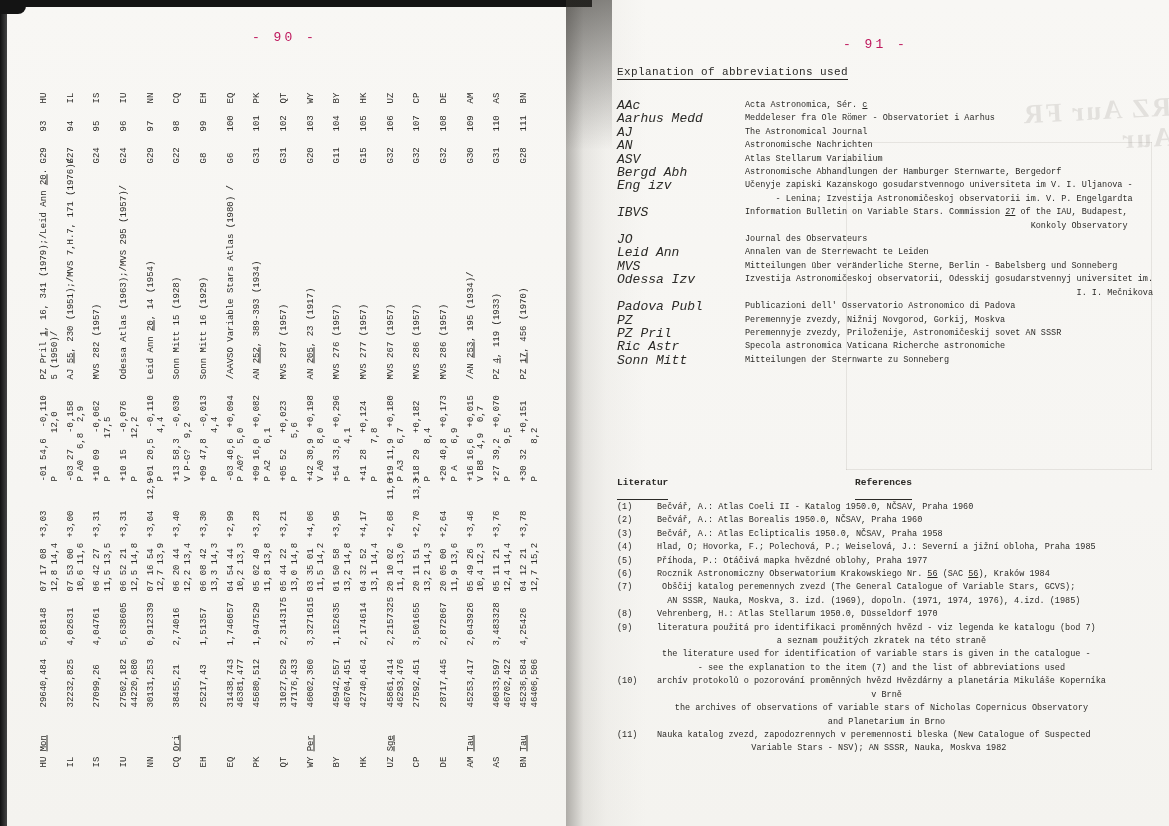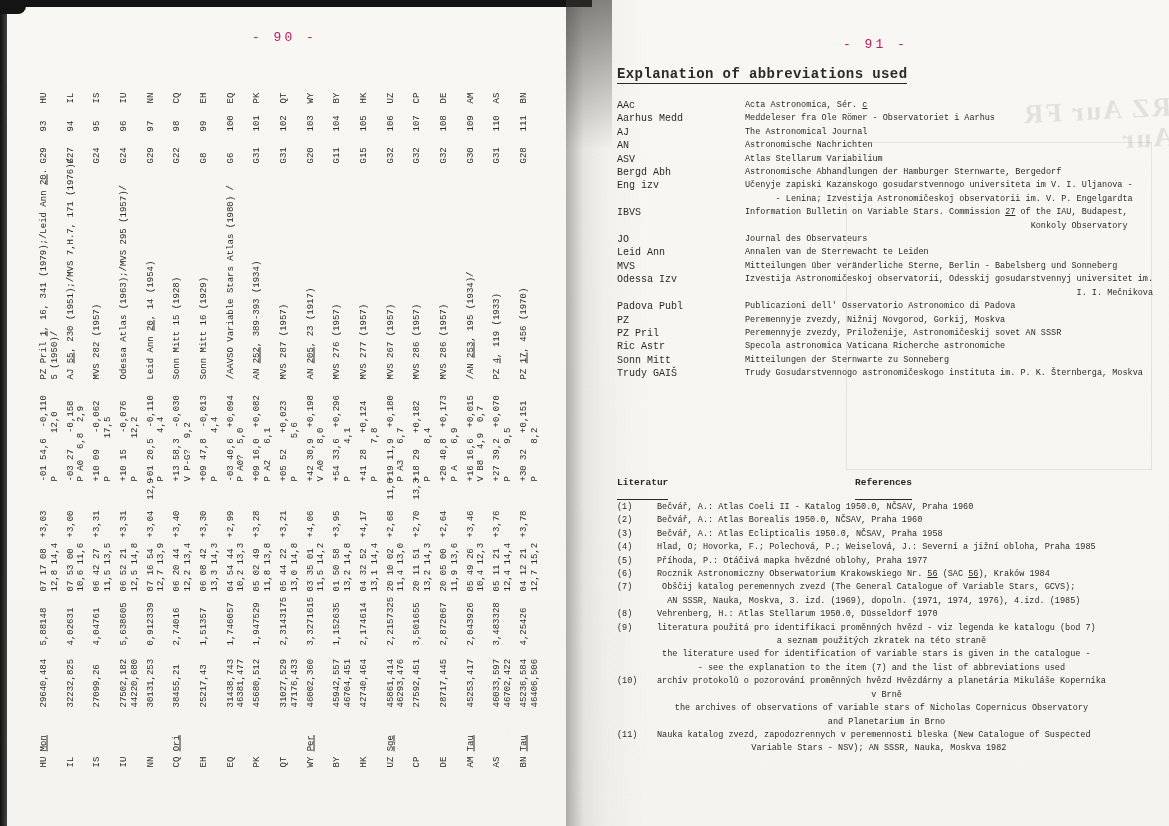--- a/index.html
+++ b/index.html
@@ -38,25 +38,25 @@
   .f-period{width:54px;}
   .f-coords{width:110px;}
   .f-mags{width:102px;}
   .f-refs{width:216px;}
   .f-g{width:32px;}
   .f-num{width:28px;}
   .f-code{width:26px;}
   u{text-decoration:underline;text-underline-offset:1px;}
 
   
-  .rp-title{position:absolute;left:617px;top:66px;font-size:14px;font-weight:bold;
+  .rp-title{position:absolute;left:617px;top:66px;font-size:11px;font-weight:normal;
     border-bottom:1px solid #2b2a27;padding-bottom:1px;letter-spacing:0.4px;}
   .abbr-list{position:absolute;left:617px;top:99px;}
   .abbr-row{display:flex;}
-  .abbr-term{width:128px;font-size:10px;line-height:13.4px;white-space:pre;}
+  .abbr-term{width:128px;font-size:13px;line-height:13.4px;white-space:pre;font-style:italic;}
   .abbr-def{font-size:8.5px;line-height:13.4px;}
   .abbr-def .ln{white-space:pre;text-align:right;}
 
   .lit-head{position:absolute;top:477px;font-size:9.5px;font-weight:bold;
     border-bottom:1px solid #2b2a27;padding-bottom:11px;}
   #lit-left{left:617px;}
   #lit-right{left:855px;}
 
   .ref-list{position:absolute;left:617px;top:501px;}
   .ref-row{display:flex;}
@@ -437,26 +437,20 @@
       </div>
   </div>
 
   <div class="abbr-row">
     <div class="abbr-term">Sonn Mitt</div>
     <div class="abbr-def">
         <div class="ln">Mitteilungen der Sternwarte zu Sonneberg</div>
       </div>
   </div>
 
-  <div class="abbr-row">
-    <div class="abbr-term">Trudy GAIŠ</div>
-    <div class="abbr-def">
-        <div class="ln">Trudy Gosudarstvennogo astronomičeskogo instituta im. P. K. Šternberga, Moskva</div>
-      </div>
-  </div>
 </div>
 
 <div id="lit-left" class="lit-head">Literatur</div>
 <div id="lit-right" class="lit-head">References</div>
 
 <div class="ref-list" id="ref-list">
   <div class="ref-row">
     <div class="ref-num">(1)</div>
     <div class="ref-text">
         <div class="ln">Bečvář, A.: Atlas Coeli II - Katalog 1950.0, NČSAV, Praha 1960</div>

